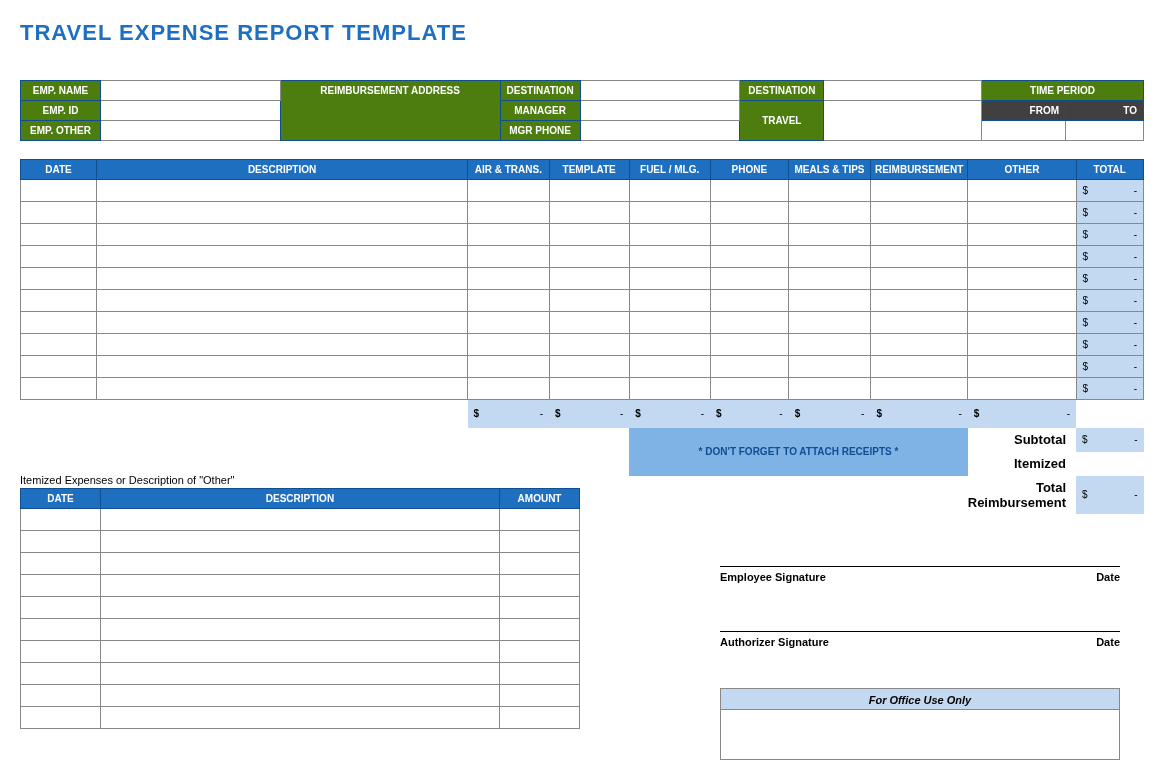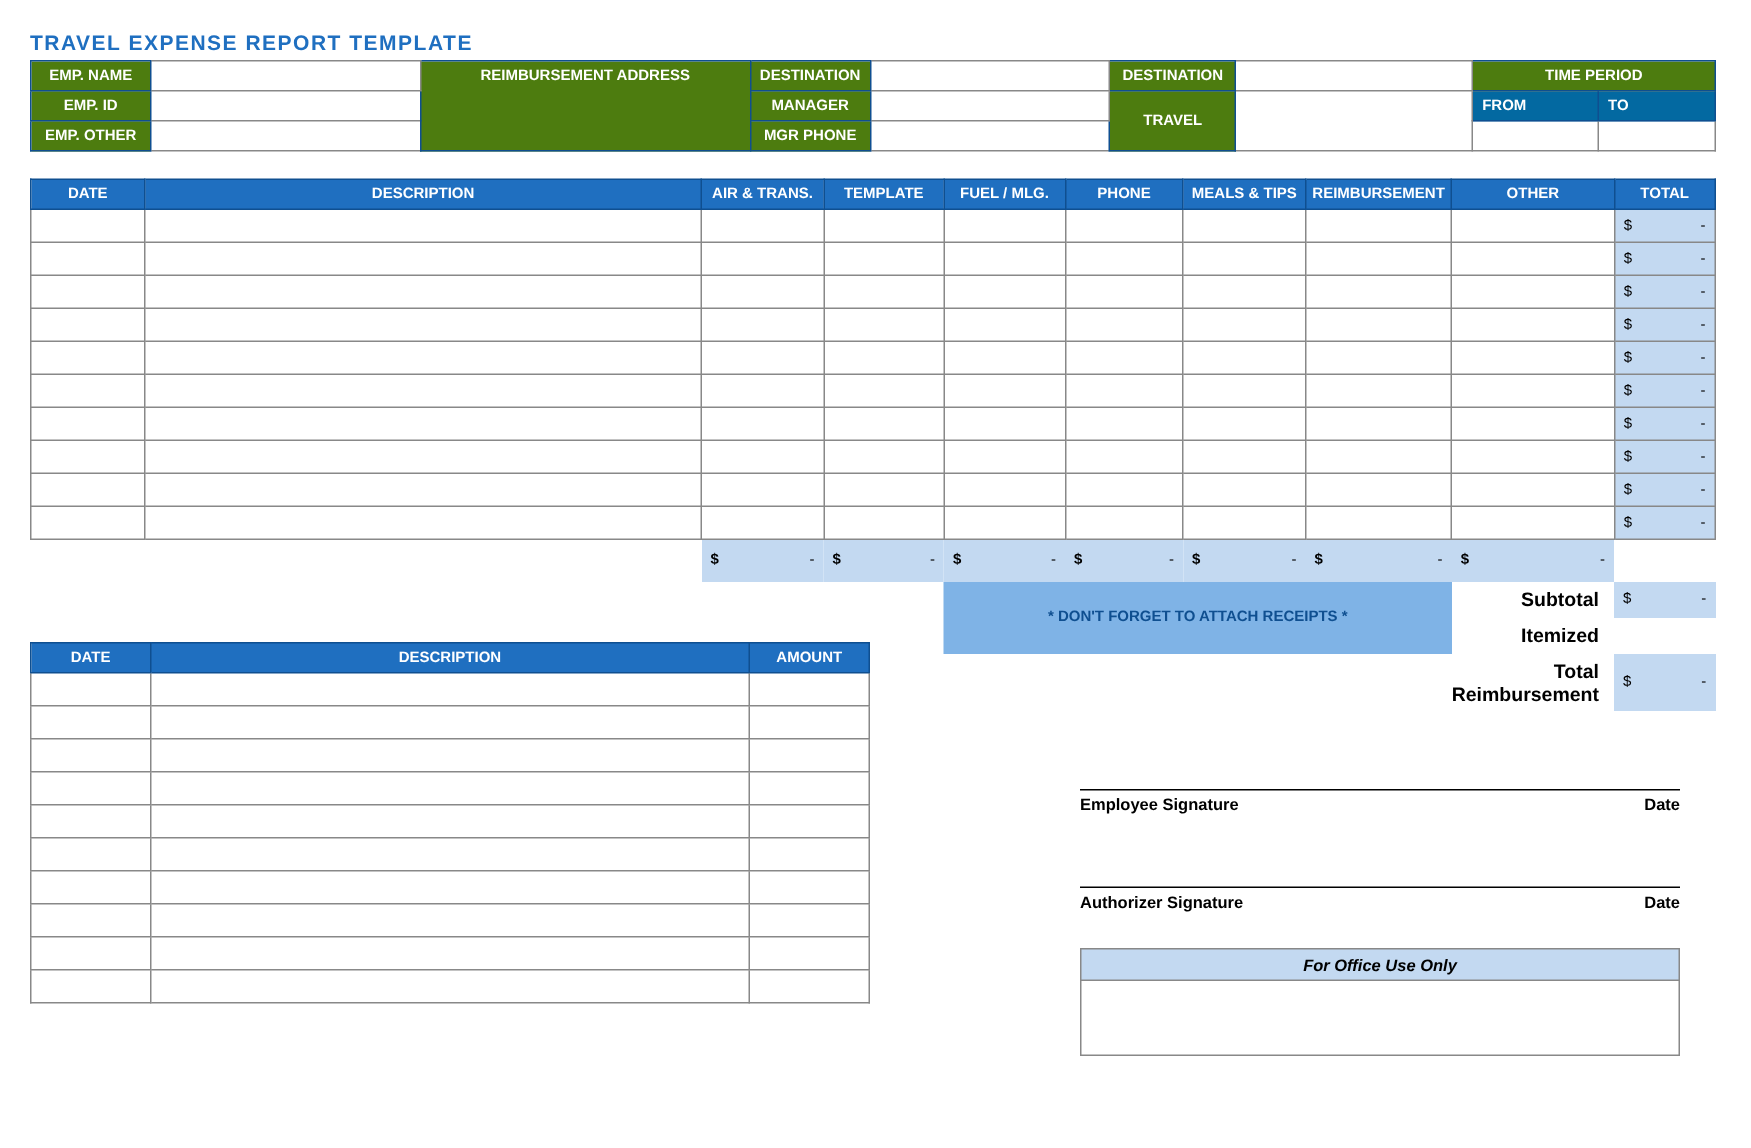--- a/index.html
+++ b/index.html
@@ -7,42 +7,42 @@
     font-family: Arial, sans-serif;
     font-size: 11px;
     margin: 0;
     padding: 20px;
     background: #fff;
     color: #000;
     width: 1167px;
   }
   h1.title {
     color: #1f6fc0;
-    font-size: 14px;
+    font-size: 22px;
     letter-spacing: 1px;
     font-weight: 700;
-    margin: 0 0 4px 0;
+    margin: 0 0 34px 0;
   }
   table { border-collapse: collapse; }
   .hdr-cell {
     background: #4d7c0f;
     color: #fff;
     font-weight: 700;
     text-align: center;
     border: 1px solid #0f4f90;
     height: 20px;
     font-size: 10px;
     padding: 2px 6px;
     white-space: nowrap;
   }
   .hdr-cell-light {
-    background: #0369a1;
+    background: #404040;
     color: #fff;
     font-weight: 700;
-    text-align: left;
+    text-align: right;
     border: 1px solid #0f4f90;
     height: 20px;
     font-size: 10px;
     padding: 2px 6px;
     white-space: nowrap;
   }
   .val-cell {
     border: 1px solid #888;
     height: 20px;
     background: #fff;
@@ -126,21 +126,21 @@
   .sig-line {
     border-top:1px solid #000;
     margin-top:48px;
     padding-top:4px;
     display:flex;
     justify-content:space-between;
     font-weight:600;
     font-size:11px;
   }
   .office-box {
-    margin-top:24px;
+    margin-top:40px;
   }
   .office-head {
     background:#c3d9f1;
     border:1px solid #888;
     text-align:center;
     font-style:italic;
     font-weight:700;
     font-size:11px;
     height:22px;
     line-height:22px;
@@ -434,20 +434,21 @@
     <td class="summary-val">
           <span class="sym">$</span>
           <span class="dash">-</span>
         </td>
   </tr>
 </tbody>
   </table>
 
 <div style="display:flex;gap:140px;align-items:flex-start;margin-top:-46px">
   <div style="width:560px">
+    <div class="itemized-caption">Itemized Expenses or Description of "Other"</div>
     <table style="width:560px">
       <colgroup>
           <col style="width:80px">
           <col style="width:400px">
           <col style="width:80px">
         </colgroup>
       <tbody>
           <tr>
         <th class="main-th">DATE</th>
         <th class="main-th">DESCRIPTION</th>

